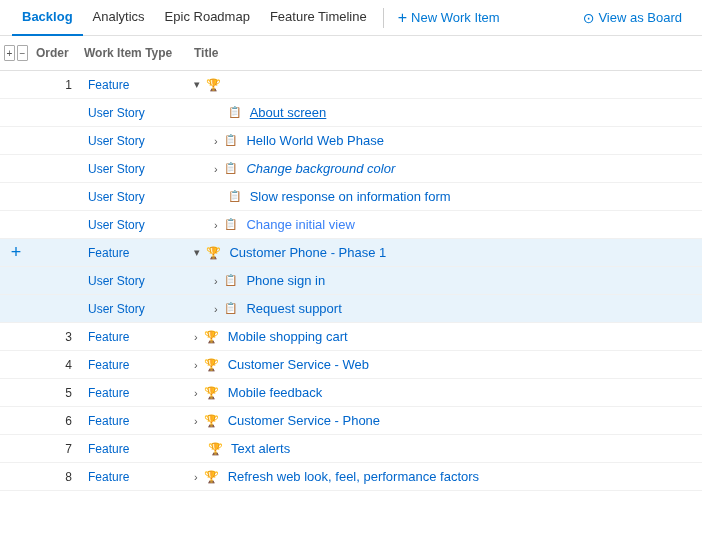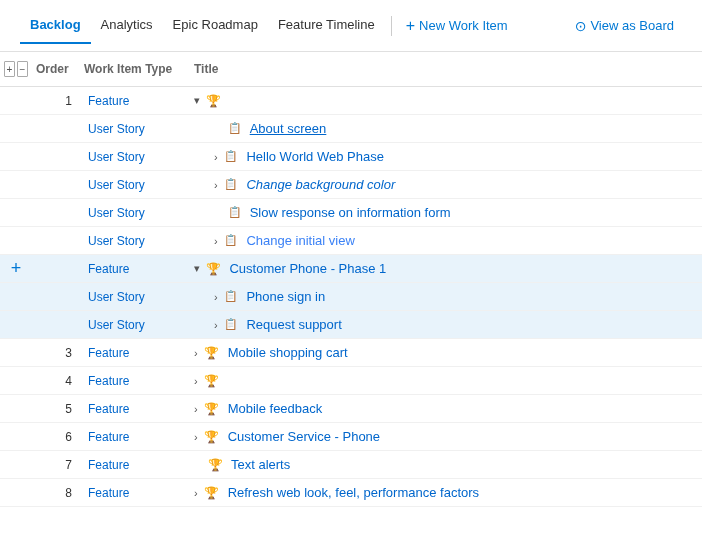--- a/index.html
+++ b/index.html
@@ -1,19 +1,19 @@
 <!DOCTYPE html>
 <html><head>
   <meta charset="utf-8">
   <style>
     * { box-sizing: border-box; margin: 0; padding: 0; }
     body { font-family: 'Segoe UI', Tahoma, Geneva, Verdana, sans-serif; font-size: 13px; color: #333; background: #fff; width: 702px; }
 
     
-    .nav-bar { display: flex; align-items: center; border-bottom: 1px solid #e0e0e0; padding: 0 20px; height: 52px; gap: 0; }
+    .nav-bar { display: flex; align-items: center; border-bottom: 1px solid #e0e0e0; padding: 0 12px; height: 36px; gap: 0; }
     .nav-item { padding: 8px 10px; cursor: pointer; color: #333; font-size: 13px; text-decoration: none; border-bottom: 2px solid transparent; height: 36px; display: flex; align-items: center; }
     .nav-item.active { color: #0078d4; border-bottom: 2px solid #0078d4; font-weight: 600; }
     .nav-separator { width: 1px; background: #ccc; height: 20px; margin: 0 6px; }
     .nav-action { display: flex; align-items: center; gap: 4px; padding: 6px 8px; cursor: pointer; color: #0078d4; font-size: 13px; }
     .nav-action .plus { font-size: 16px; font-weight: 300; }
     .nav-right { margin-left: auto; display: flex; align-items: center; }
 
     
     .table-container { width: 100%; }
     .table-header { display: grid; grid-template-columns: 32px 48px 110px 1fr; align-items: center; padding: 6px 0; border-bottom: 1px solid #e0e0e0; background: #fff; }
@@ -173,20 +173,21 @@
           <span style="color: rgb(0, 102, 204); cursor: pointer;">Mobile shopping cart</span>
         </div>
       </div>
       <div class="table-row">
         <div class="cell" style="justify-content: center;"></div>
         <div class="cell cell-order">4</div>
         <div class="cell cell-type">Feature</div>
         <div class="cell cell-title">
           <span style="color: rgb(85, 85, 85); font-size: 11px; margin-right: 3px; cursor: pointer;">›</span>
           <span style="color: rgb(123, 61, 183); margin-right: 4px; font-size: 12px;">🏆</span>
+          <span style="color: rgb(0, 102, 204); cursor: pointer;">Customer Service - Web</span>
         </div>
       </div>
       <div class="table-row">
         <div class="cell" style="justify-content: center;"></div>
         <div class="cell cell-order">5</div>
         <div class="cell cell-type">Feature</div>
         <div class="cell cell-title">
           <span style="color: rgb(85, 85, 85); font-size: 11px; margin-right: 3px; cursor: pointer;">›</span>
           <span style="color: rgb(123, 61, 183); margin-right: 4px; font-size: 12px;">🏆</span>
           <span style="color: rgb(0, 102, 204); cursor: pointer;">Mobile feedback</span>

